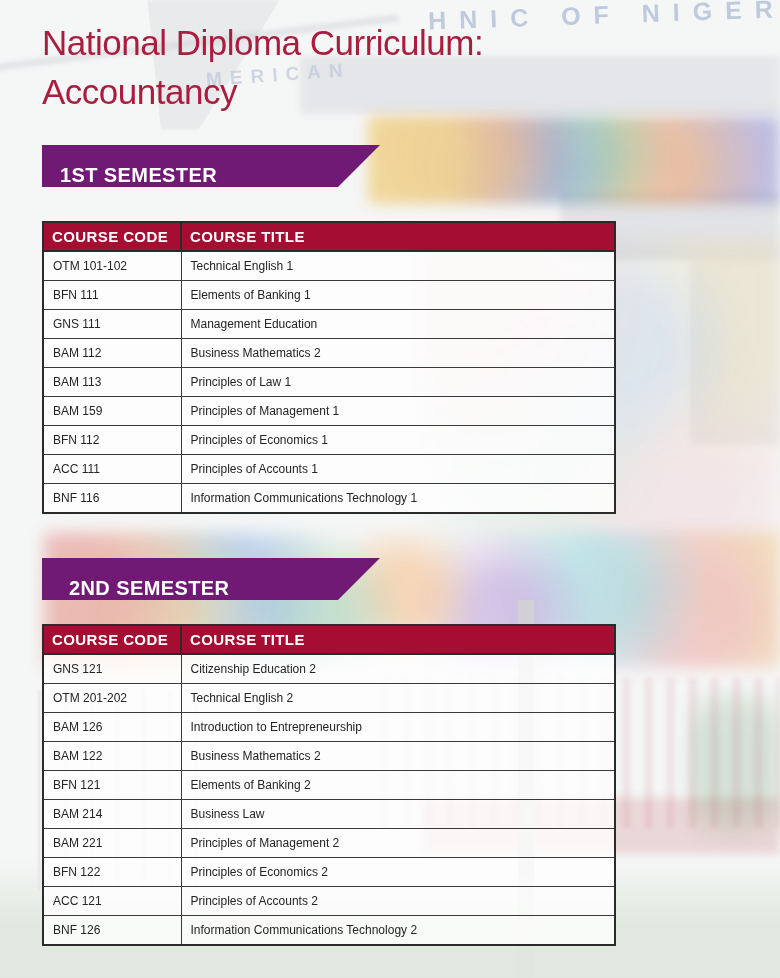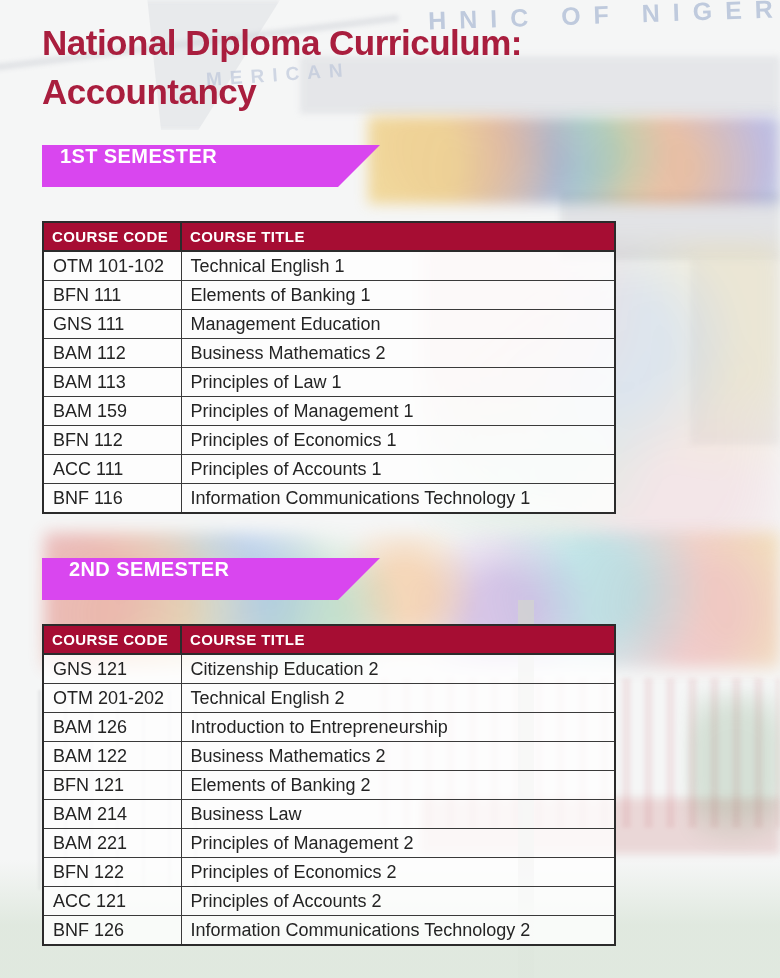--- a/index.html
+++ b/index.html
@@ -60,29 +60,29 @@
   .trees{left:690px;top:690px;width:90px;height:180px;opacity:.25;filter:blur(8px);
     background:radial-gradient(circle at 50% 40%,rgba(90,140,90,.8) 0 40%,transparent 75%);}
   .pole{left:518px;top:600px;width:16px;height:378px;background:#d2d3d1;opacity:.8;}
   .grass{left:0;bottom:0;width:780px;height:118px;
     background:linear-gradient(180deg,rgba(222,232,221,0),rgba(223,232,222,.95) 55%);}
 
   
   .content{position:absolute;inset:0;z-index:1;}
   .page-title{
     position:absolute;left:42px;top:18px;margin:0;width:660px;
-    font-size:35px;line-height:49px;font-weight:bold;letter-spacing:-.5px;
+    font-size:35px;line-height:49px;font-weight:normal;letter-spacing:-.5px;
     color:#a91e3e;
   }
   .page-title span{display:block;}
 
   .banner{
     position:absolute;left:42px;width:338px;height:42px;
-    background:#d946ef;color:#ffffff;
-    display:flex;align-items:flex-start;padding-left:18px;box-sizing:border-box;
+    background:#701a75;color:#ffffff;
+    display:flex;align-items:flex-end;padding-left:18px;box-sizing:border-box;
     font-size:20px;font-weight:bold;letter-spacing:.4px;
     clip-path:polygon(0 0,100% 0,calc(100% - 42px) 100%,0 100%);
   }
   .banner-1{top:145px;}
   .banner-2{top:558px;padding-left:27px;}
 
   table.course-table{
     position:absolute;left:42px;width:574px;
     border-collapse:collapse;table-layout:fixed;
     border:2.5px solid #2b2b2b;
@@ -91,21 +91,21 @@
   .table-2{top:624px;}
   table.course-table col.c1{width:138px;}
   table.course-table th{
     background:#a60d33;color:#ffffff;
     font-size:15px;font-weight:bold;letter-spacing:.4px;
     text-align:left;height:27px;padding:0 8px;
     border:2px solid #2b2b2b;
   }
   table.course-table td{
     background:rgba(255,255,255,.8);
-    font-size:18px;color:#242424;
+    font-size:12px;color:#242424;
     height:28px;padding:0 9px;
     border:1.5px solid #3a3a3a;
     white-space:nowrap;overflow:hidden;
   }
 </style>
 </head>
 <body>
 
 <div class="page">
 

